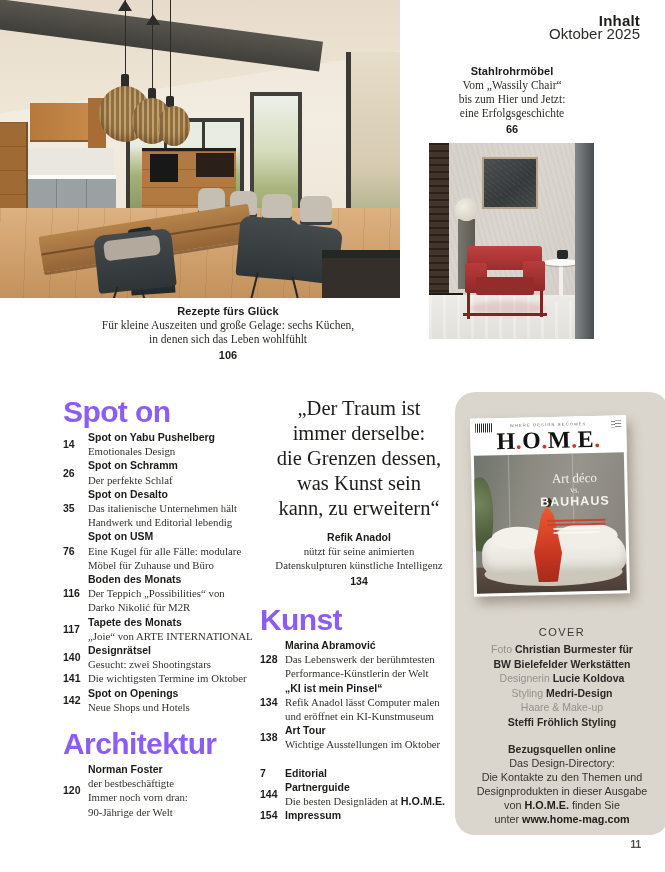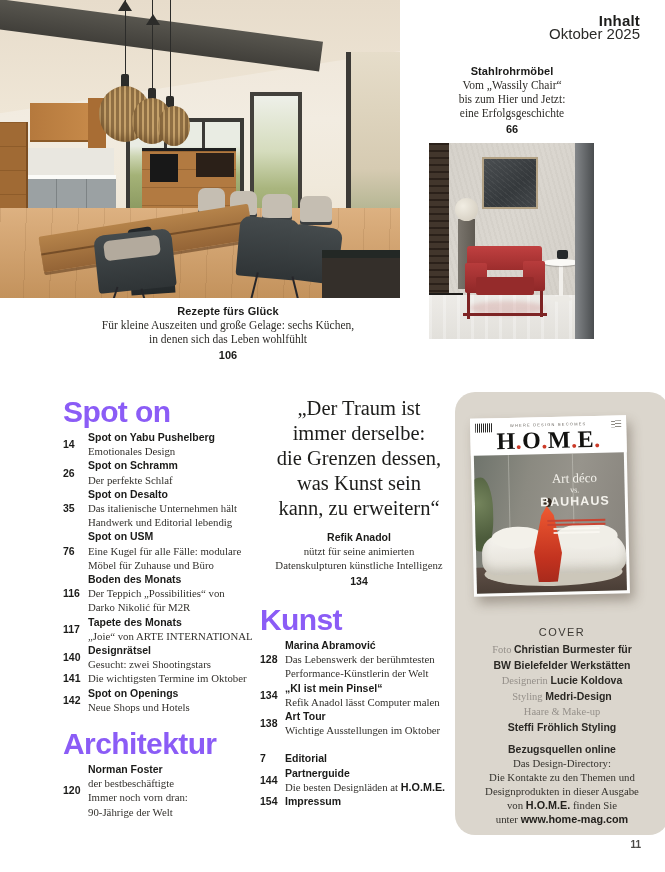--- a/index.html
+++ b/index.html
@@ -165,26 +165,26 @@
   .cp-t2{font-family:"Liberation Serif",serif;font-size:8px;line-height:9px;}
   .cp-t3{font-weight:bold;font-size:12.5px;line-height:14px;letter-spacing:1px;}
   .cp-redlines{position:absolute;left:72px;top:66px;width:58px;}
   .cp-redlines i{display:block;height:2px;margin-bottom:2px;background:#c84432;}
   .cp-redlines i.w{background:rgba(250,248,242,.85);width:80%;margin-left:10%;}
 
   
   .credits{position:absolute;left:0;top:234px;width:100%;text-align:center;}
   .cr-head{font-size:11px;letter-spacing:1.5px;color:#3c3934;margin-bottom:4px;}
   .cr-line{font-size:10.5px;line-height:14.5px;white-space:nowrap;}
-  .cr-line .lt{color:#95908a;font-family:Liberation Serif, serif;}
+  .cr-line .lt{color:#95908a;}
   .cr-line .bd{font-weight:bold;color:#2b2925;}
   .sources{position:absolute;left:0;top:350px;width:100%;text-align:center;}
   .src-head{font-weight:bold;font-size:10.5px;line-height:14px;color:#2b2925;}
   .src-line{font-size:10.8px;line-height:14px;white-space:nowrap;color:#35332e;}
-  .src-line .sr{font-family:Liberation Serif, serif;}
+  .src-line .sr{font-family:Liberation Sans, sans-serif;}
   .src-line .bd{font-family:"Liberation Sans",sans-serif;font-weight:bold;color:#23211d;}
 
   .page-num{position:absolute;top:839px;right:24px;font-size:10px;font-weight:bold;color:#4b4a47;}
 </style>
 </head>
 <body>
 
 <div class="header">
   <div class="h-title">Inhalt</div>
   <div class="h-issue">Oktober 2025</div>
@@ -465,20 +465,21 @@
       </div>
 
       <div class="toc-item">
         <div class="toc-num">134</div>
         <div class="toc-body">
           <div class="toc-title">„KI ist mein Pinsel“</div>
           <div>
 
               <div class="toc-line"><span class="pre">Refik Anadol lässt Computer malen</span><span class="bld"></span></div>
 
+              <div class="toc-line"><span class="pre">und eröffnet ein KI-Kunstmuseum</span><span class="bld"></span></div>
             </div>
         </div>
       </div>
 
       <div class="toc-item">
         <div class="toc-num">138</div>
         <div class="toc-body">
           <div class="toc-title">Art Tour</div>
           <div>
 

